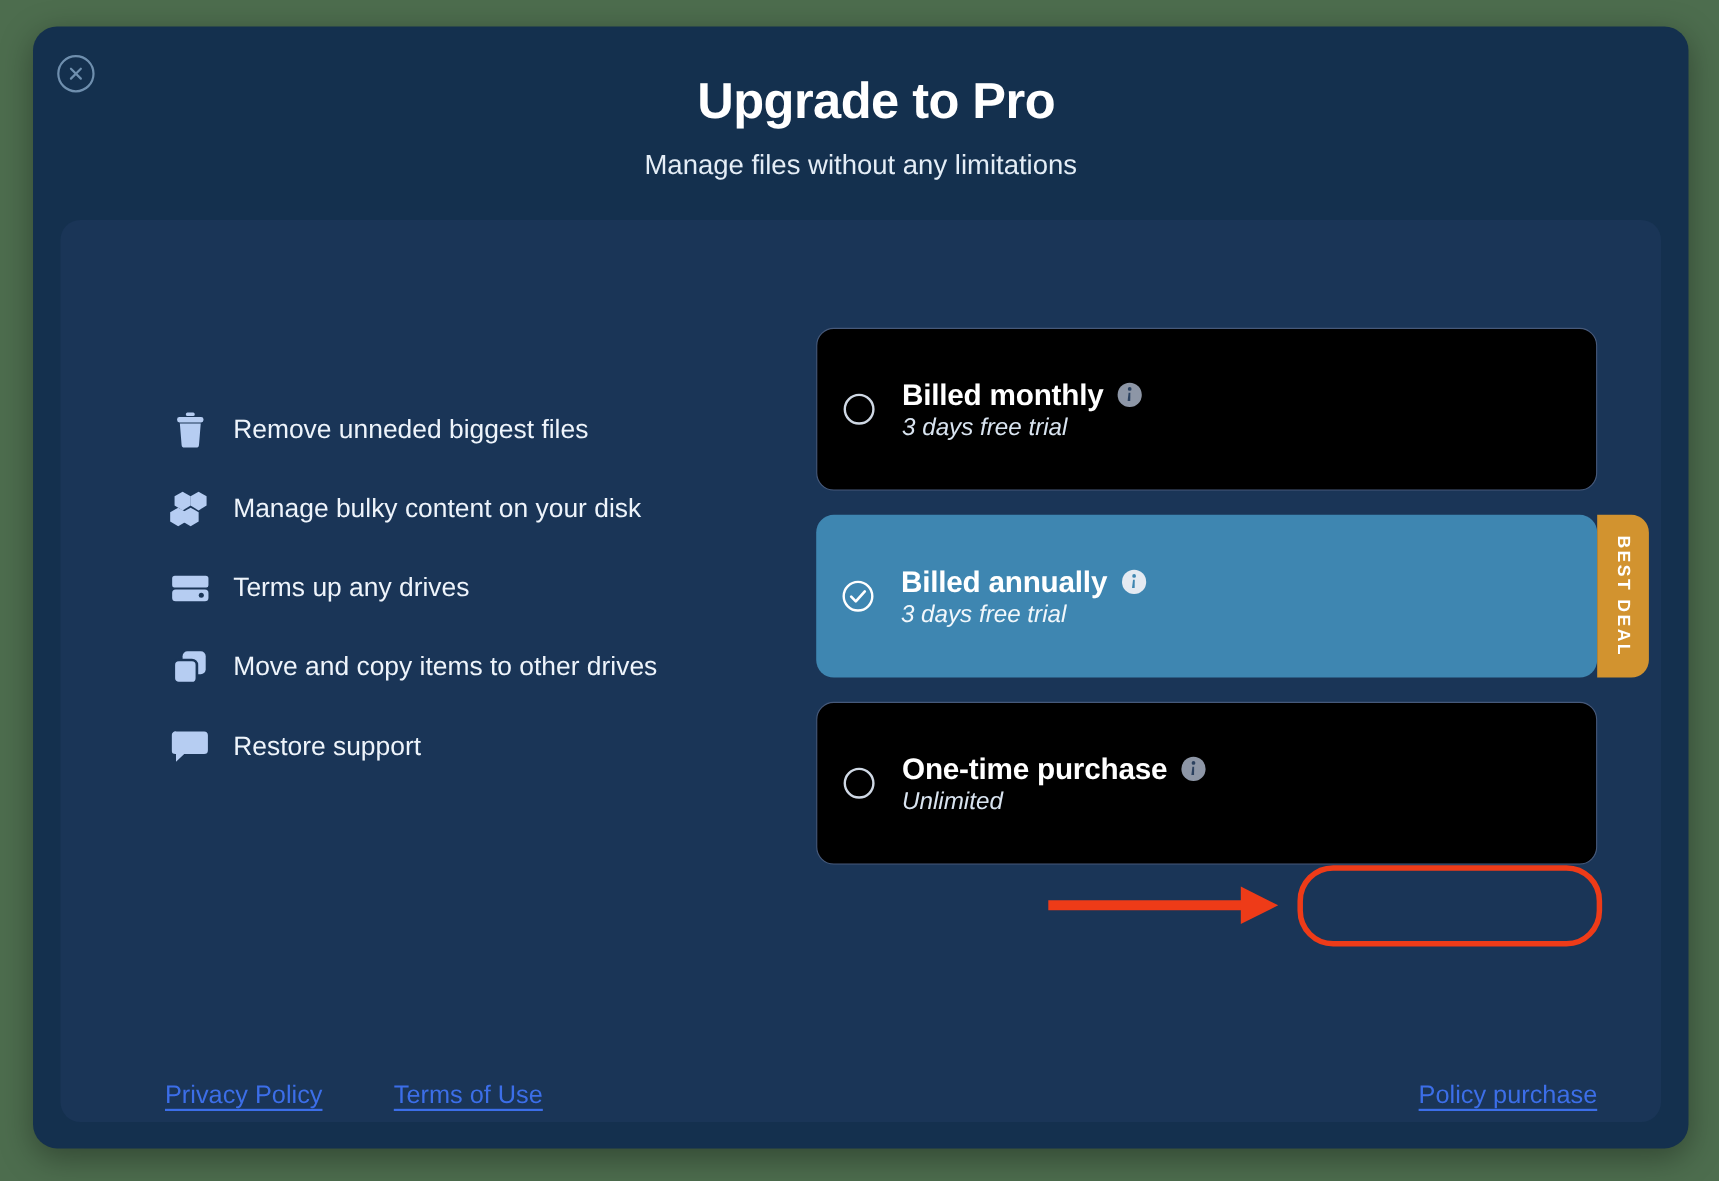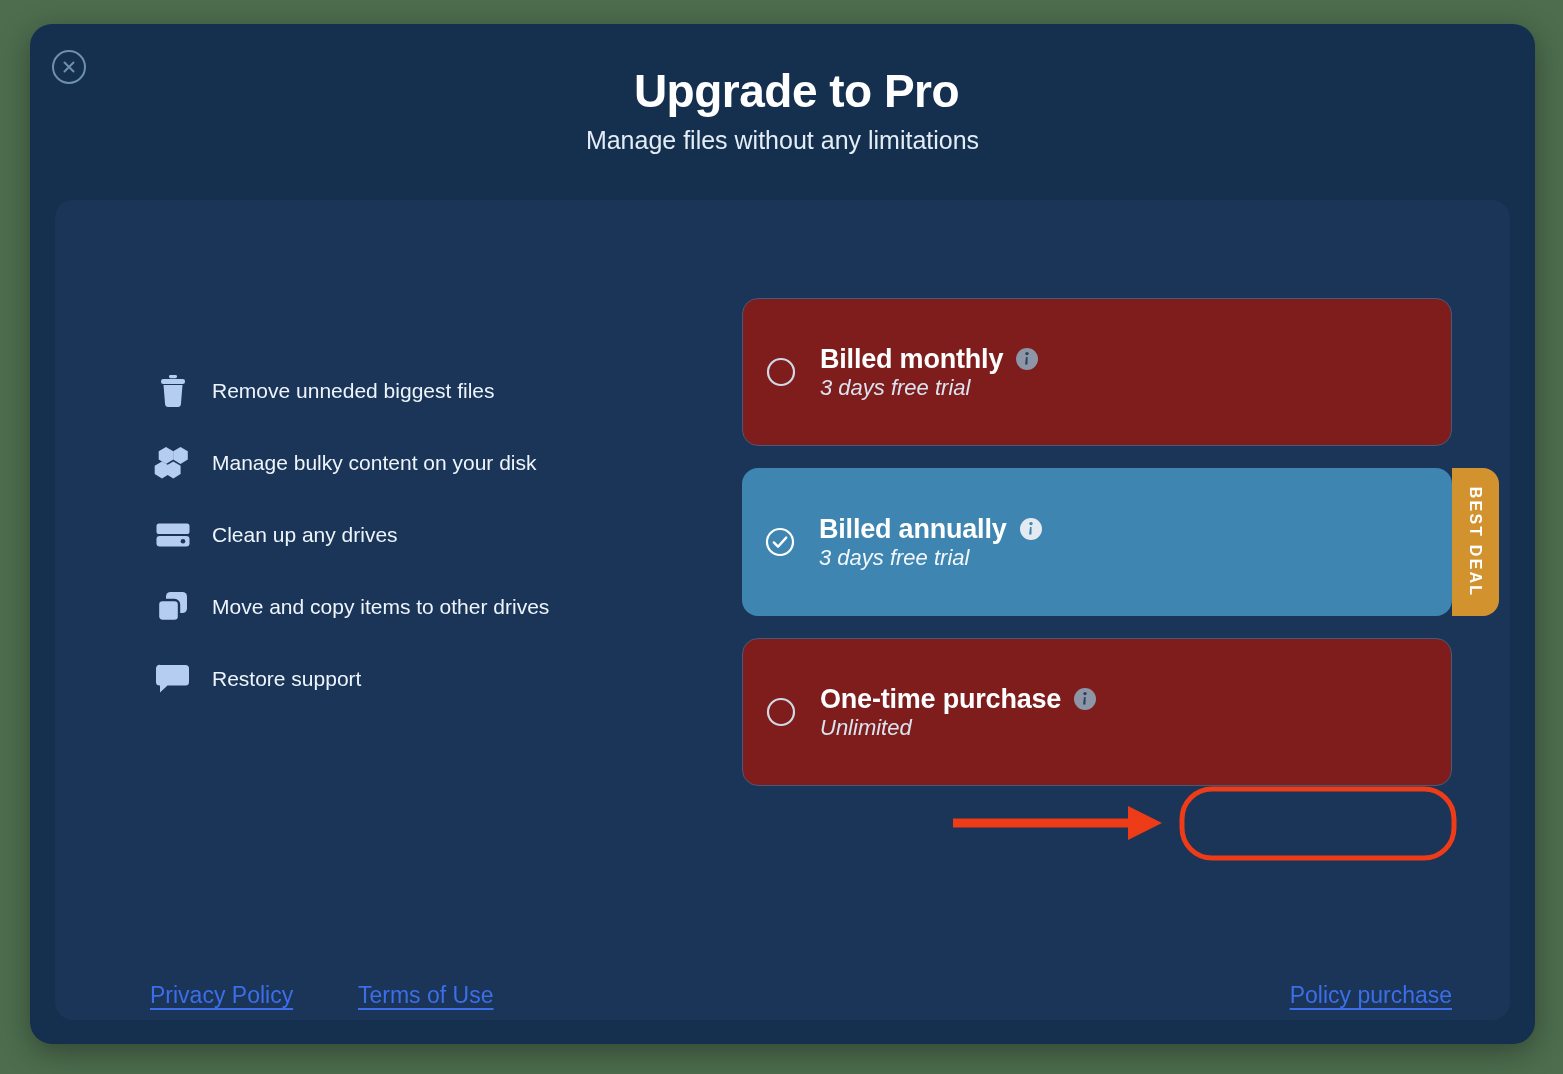--- a/index.html
+++ b/index.html
@@ -56,21 +56,21 @@
   }
   #title {
     font-size: 46px;
     font-weight: bold;
     color: #ffffff;
     letter-spacing: -0.5px;
     line-height: 1.2;
     padding-left: 28px;
   }
   #subtitle {
-    margin-top: 7px;
+    margin-top: 17px;
     font-size: 25px;
     color: #e4edf6;
     font-weight: 400;
   }
 
   
   #panel {
     position: absolute;
     left: 25px;
     top: 176px;
@@ -95,21 +95,21 @@
   .feature .ficon {
     width: 46px;
     min-width: 46px;
     height: 40px;
     display: flex;
     align-items: center;
     justify-content: center;
     margin-right: 16px;
   }
   .feature .flabel {
-    font-size: 21px;
+    font-size: 24px;
     color: #eef4fb;
     white-space: nowrap;
   }
 
   
   #plans {
     position: absolute;
     left: 687px;
     top: 98px;
     width: 712px;
@@ -117,21 +117,21 @@
   .plan {
     position: relative;
     height: 148px;
     border-radius: 16px;
     display: flex;
     align-items: center;
     margin-bottom: 22px;
     cursor: pointer;
   }
   .plan.unselected {
-    background: #7f1d1d;
+    background: #000000;
     border: 1px solid #46597a;
     width: 710px;
   }
   .plan.selected {
     background: #3e86b1;
     width: 710px;
   }
   .plan .radio {
     width: 30px;
     min-width: 30px;
@@ -262,21 +262,21 @@
       </div>
 
       <div class="feature">
         <span class="ficon">
           <svg width="36" height="28" viewBox="0 0 36 28" aria-hidden="true">
             <path d="M4 2.5 h28 a2.5 2.5 0 0 1 2.5 2.5 v6 a2 2 0 0 1 -2 2 h-29 a2 2 0 0 1 -2 -2 V5 A2.5 2.5 0 0 1 4 2.5 Z" fill="#b6cdf2"></path>
             <rect x="1.5" y="15" width="33" height="10.5" rx="3.2" fill="#b6cdf2"></rect>
             <circle cx="28" cy="20.2" r="2.3" fill="#1a3557"></circle>
           </svg>
         </span>
-        <span class="flabel">Clean up any drives</span>
+        <span class="flabel">Terms up any drives</span>
       </div>
 
       <div class="feature">
         <span class="ficon">
           <svg width="34" height="34" viewBox="0 0 34 34" aria-hidden="true">
             <rect x="10" y="2" width="21" height="21" rx="4.5" fill="#b6cdf2"></rect>
             <rect x="2" y="10" width="21" height="21" rx="4.5" fill="#b6cdf2" stroke="#1a3557" stroke-width="2.4"></rect>
           </svg>
         </span>
         <span class="flabel">Move and copy items to other drives</span>

